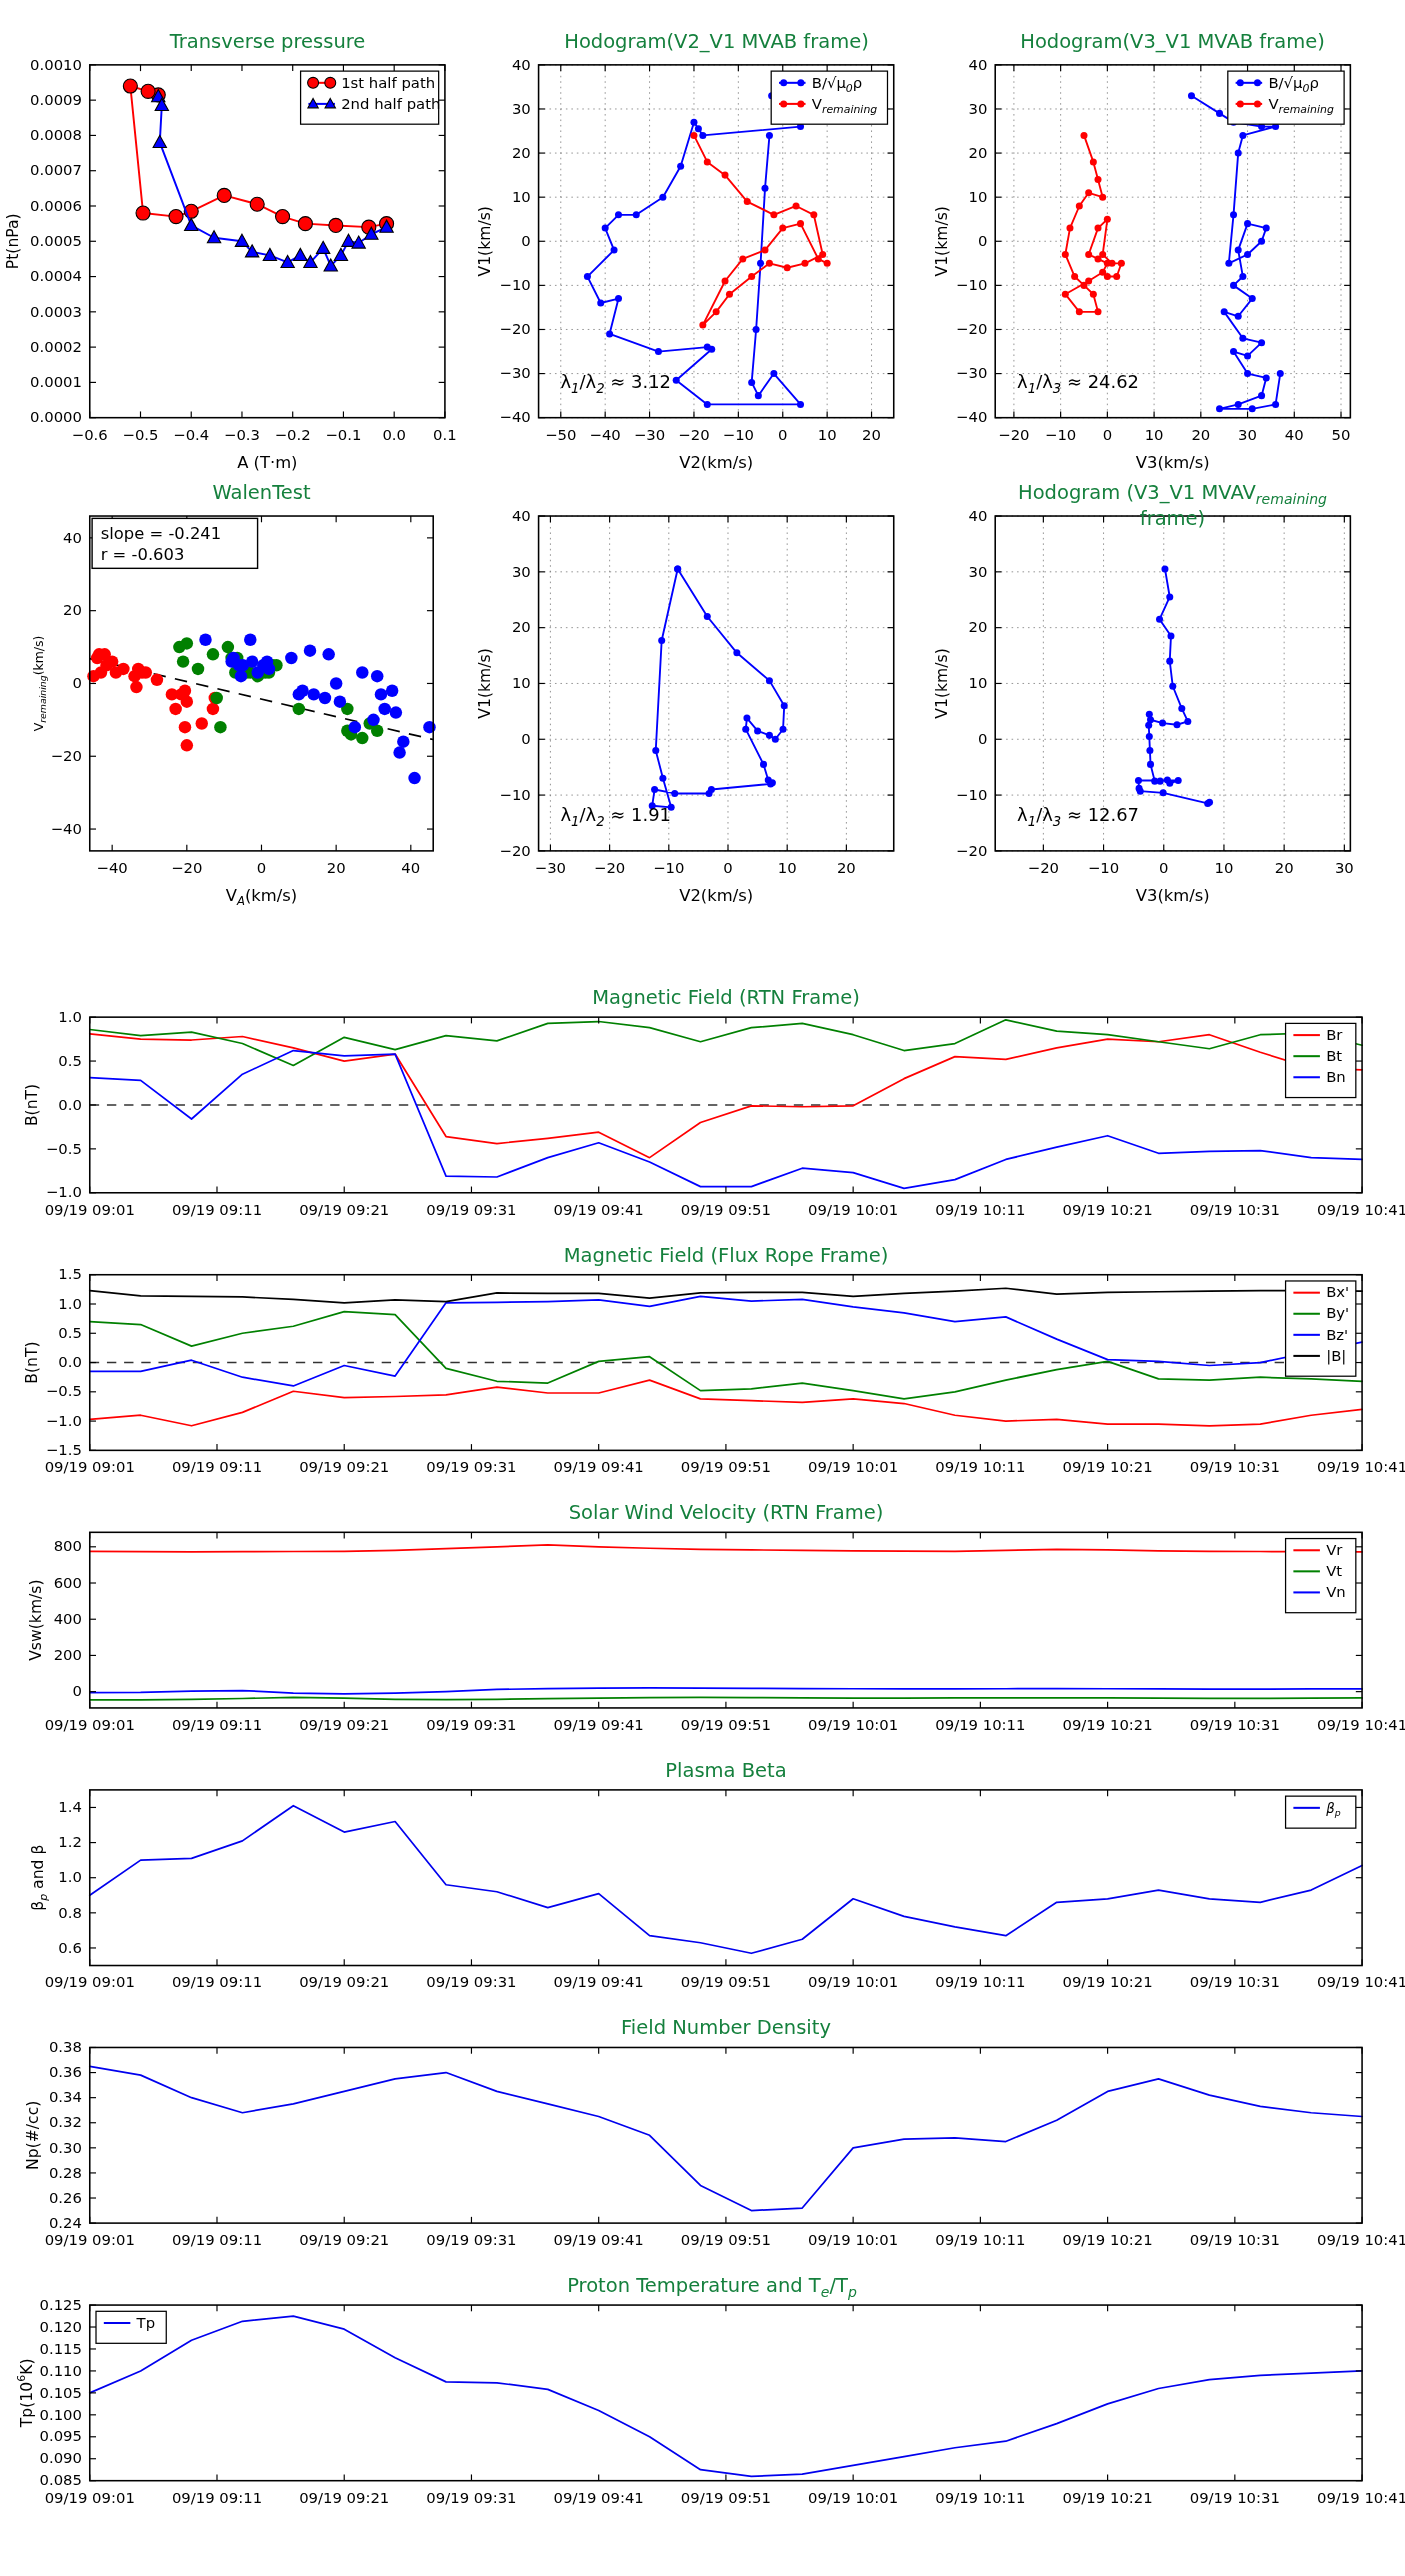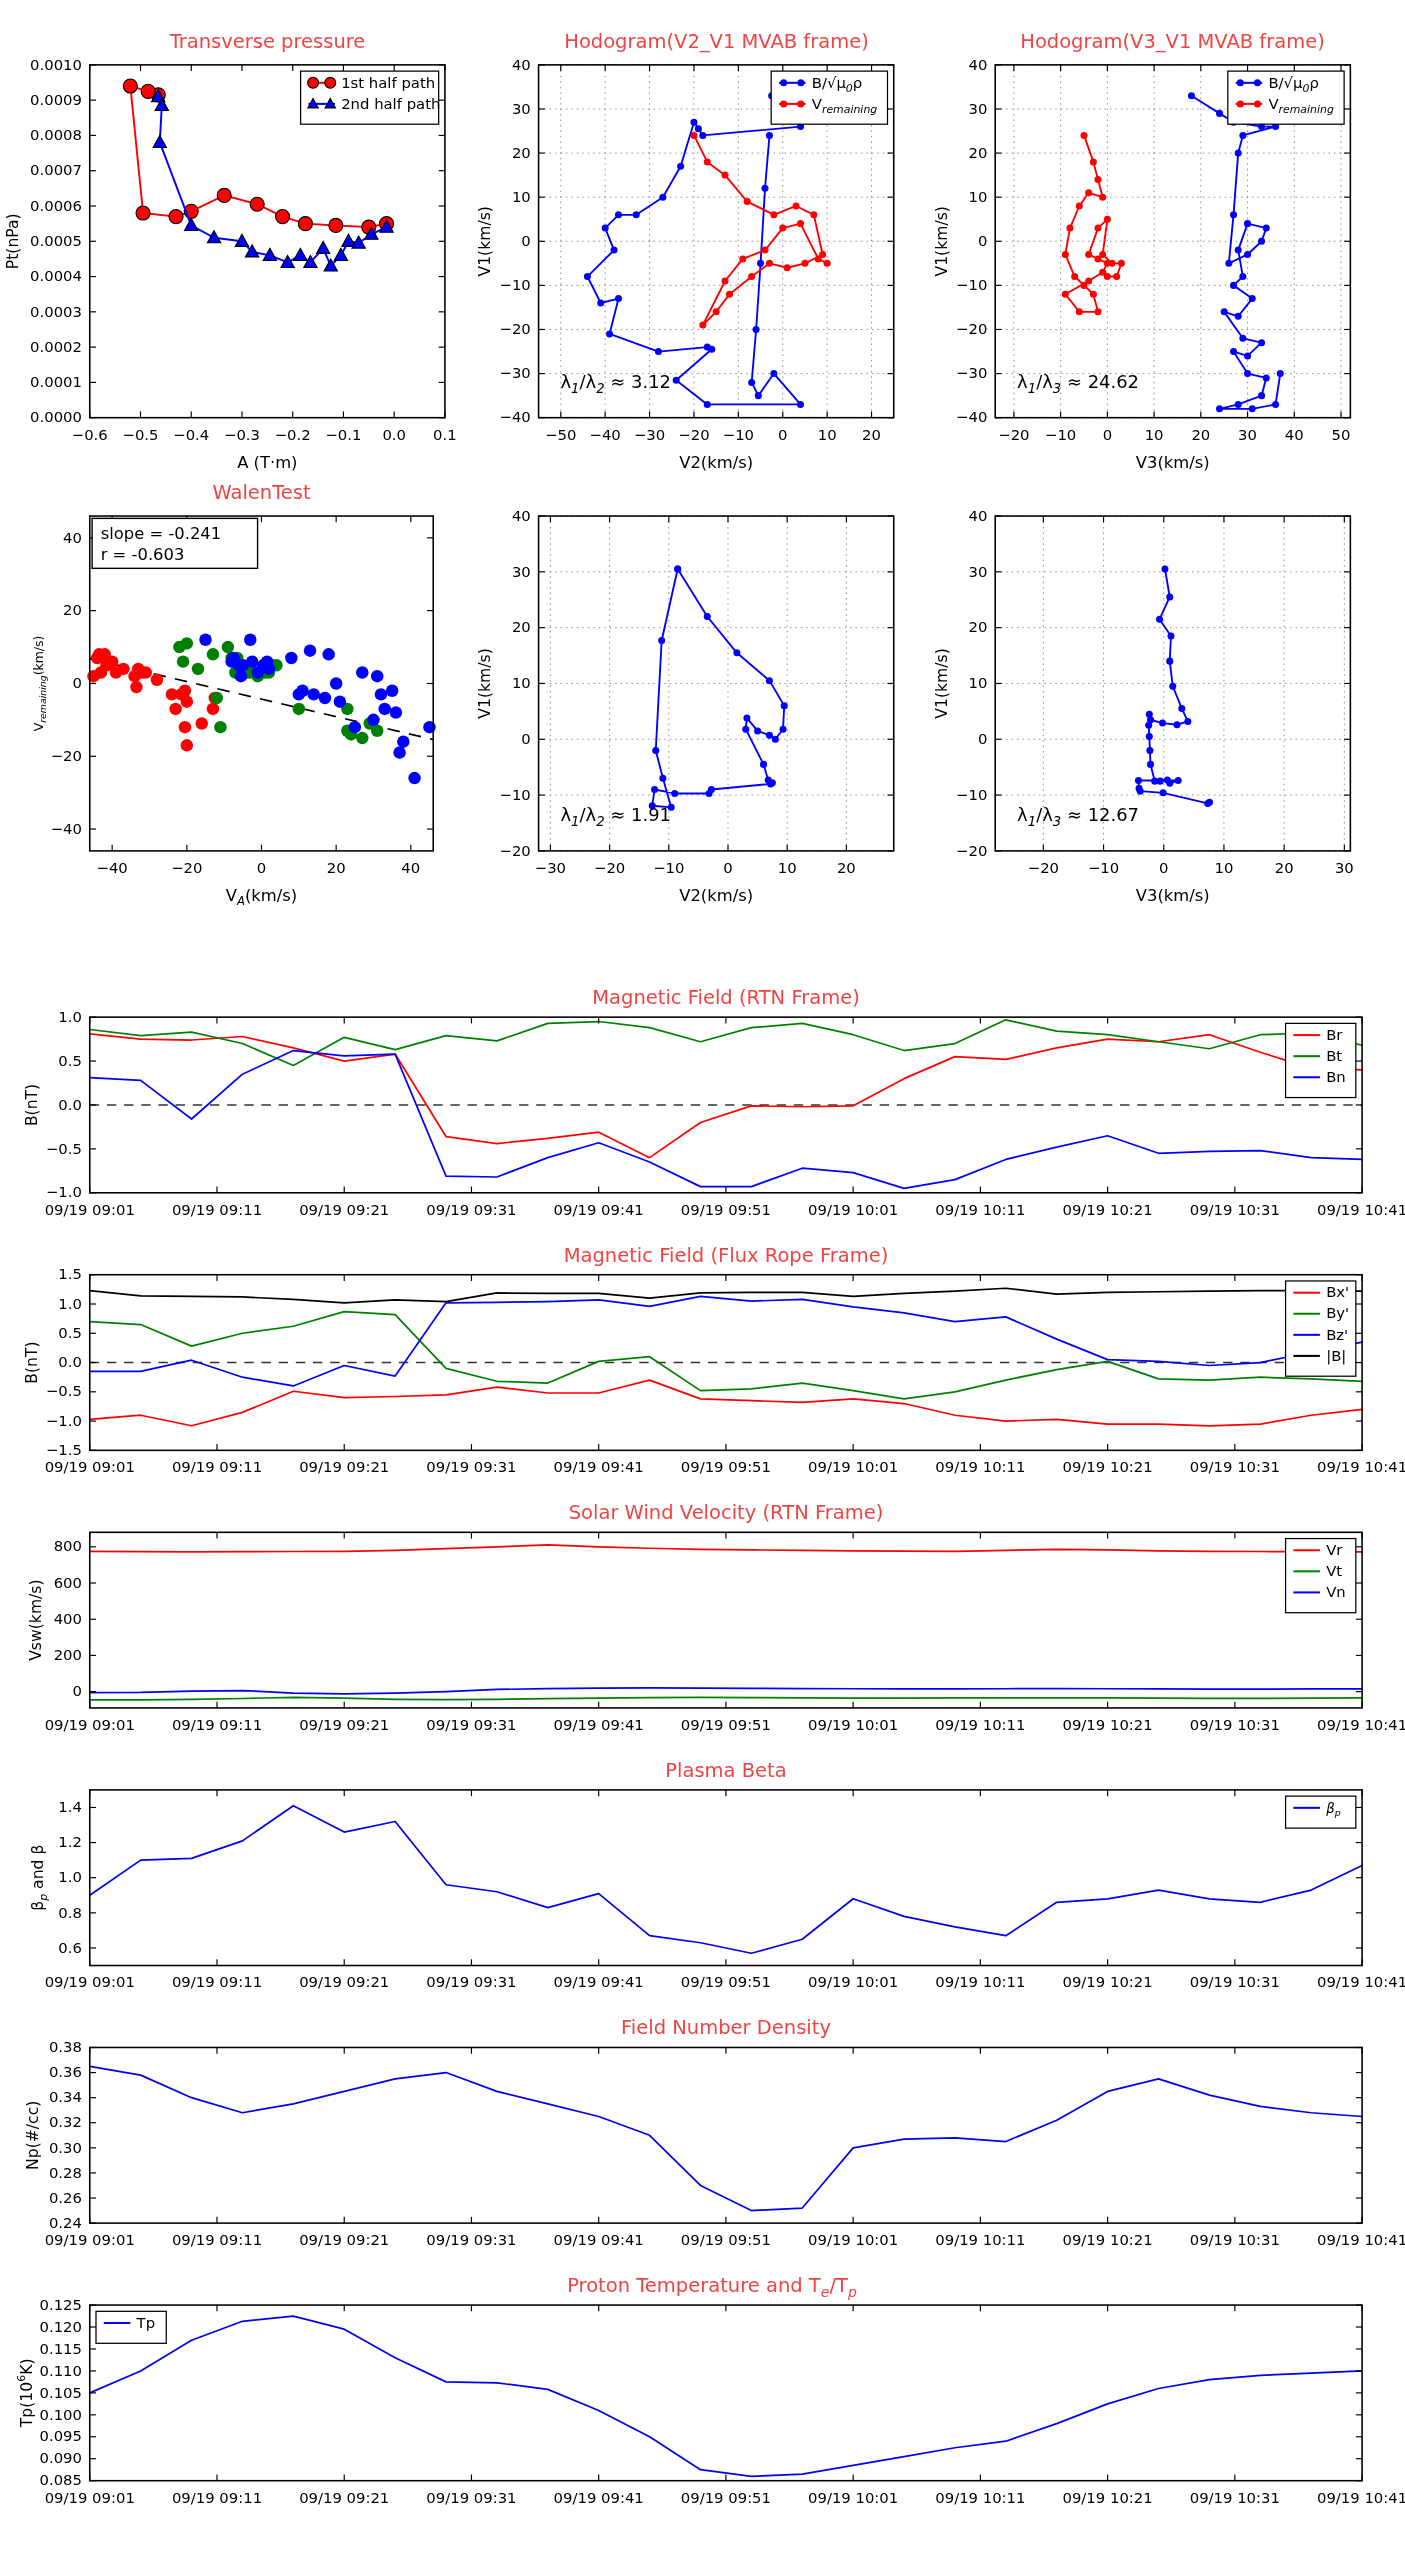--- a/index.html
+++ b/index.html
@@ -1,19 +1,19 @@
 <!DOCTYPE html>
 <html style="font-size:12.5px"><head>
 <meta charset="utf-8">
 <style>
   html,body{margin:0;padding:0;background:#fff;}
   #fig{position:relative;width:1405px;height:2576px;background:#ffffff;
        font-family:"DejaVu Sans",sans-serif;color:#000;}
   #canvas{position:absolute;left:0;top:0;}
-  .title{position:absolute;text-align:center;font-size:19.5px;color:#ef4444;pointer-events:none;}
+  .title{position:absolute;text-align:center;font-size:19.5px;color:#15803d;pointer-events:none;}
   .title sub{font-size:0.72em;font-style:italic;}
   svg text{font-family:"DejaVu Sans",sans-serif;fill:#000;}
 </style>
 </head>
 <body>
 
 <div id="fig">
   <svg id="canvas" width="1405" height="2576" viewBox="0 0 1800 3300">
       <g>
         <g>
@@ -1171,20 +1171,21 @@
           <line x1="133" y1="2976" x2="167" y2="2976" stroke="#0000ee" stroke-width="2.6"></line>
           <text x="175" y="2982" font-size="19" text-anchor="start"><tspan dy="0">Tp</tspan></text>
         </g>
       </g>
     </svg>
 
   <div class="title" style="left:90px;top:30px;width:355px">Transverse pressure</div>
   <div class="title" style="left:539px;top:30px;width:355px">Hodogram(V2_V1 MVAB frame)</div>
   <div class="title" style="left:995px;top:30px;width:355px">Hodogram(V3_V1 MVAB frame)</div>
   <div class="title" style="left:90px;top:481px;width:343px">WalenTest</div>
+  <div class="title" style="left:995px;top:481px;width:355px">Hodogram (V3_V1 MVAV<sub>remaining</sub> frame)</div>
   <div class="title" style="left:90px;top:986px;width:1272px">Magnetic Field (RTN Frame)</div>
   <div class="title" style="left:90px;top:1244px;width:1272px">Magnetic Field (Flux Rope Frame)</div>
   <div class="title" style="left:90px;top:1501px;width:1272px">Solar Wind Velocity (RTN Frame)</div>
   <div class="title" style="left:90px;top:1759px;width:1272px">Plasma Beta</div>
   <div class="title" style="left:90px;top:2016px;width:1272px">Field Number Density</div>
   <div class="title" style="left:76px;top:2274px;width:1272px">Proton Temperature and T<sub>e</sub>/T<sub>p</sub></div>
 </div>
 
 
 </body></html>

